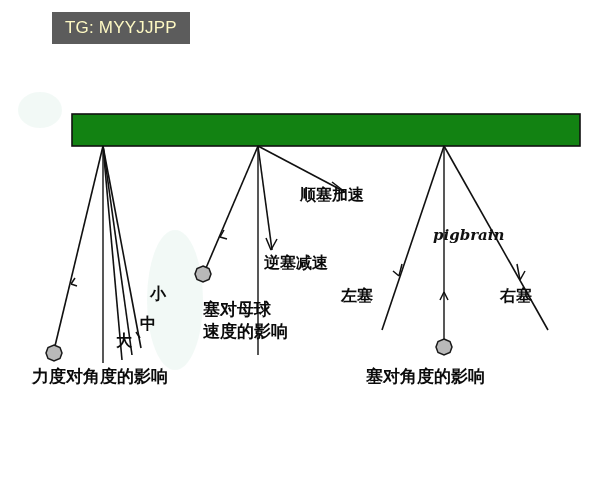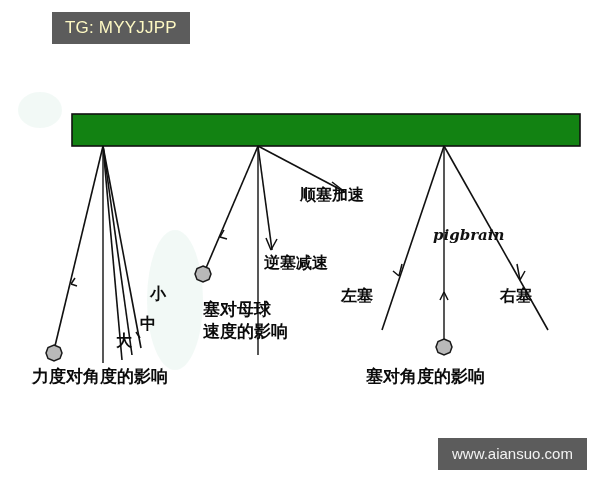--- a/index.html
+++ b/index.html
@@ -153,15 +153,14 @@
       <text class="cn-label cn-mid" x="341" y="301">左塞</text>
       <text class="cn-label cn-mid" x="500" y="301">右塞</text>
 
       <text class="cn-label cn-big" x="366" y="382">塞对角度的影响</text>
     </g>
 
   </svg>
 
   <div class="tg-badge">TG: MYYJJPP</div>
 
-  <div class="site-badge">www.aiansuo.com</div>
 
 </div>
 
 </body></html>

